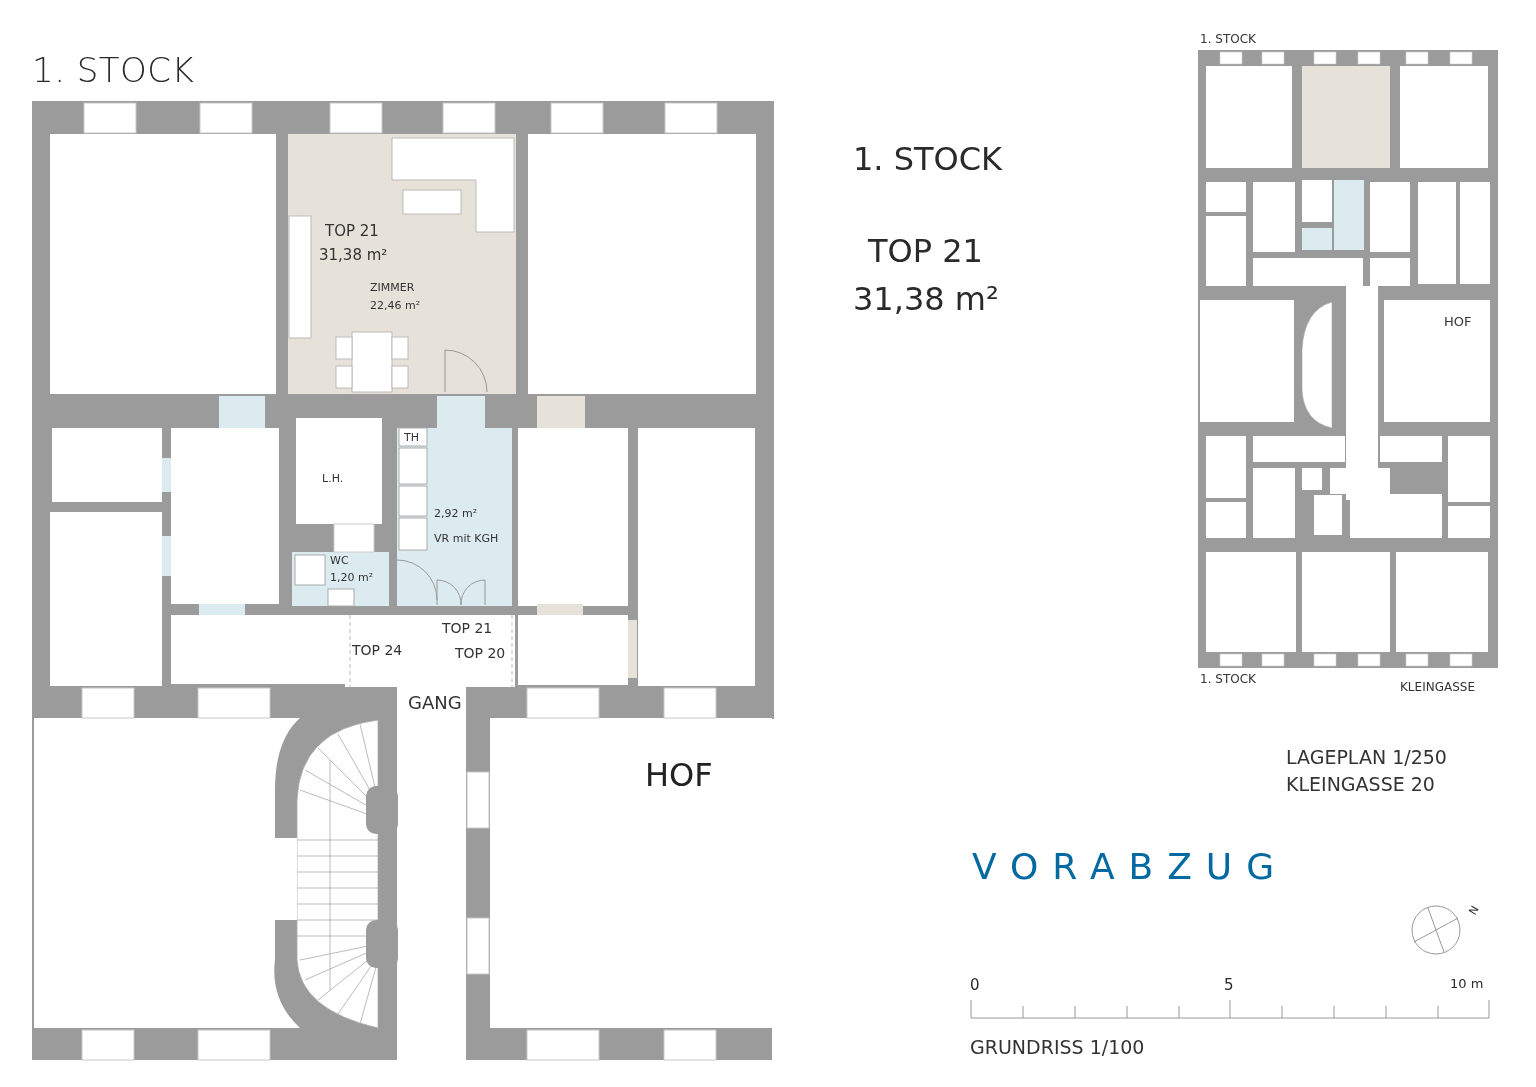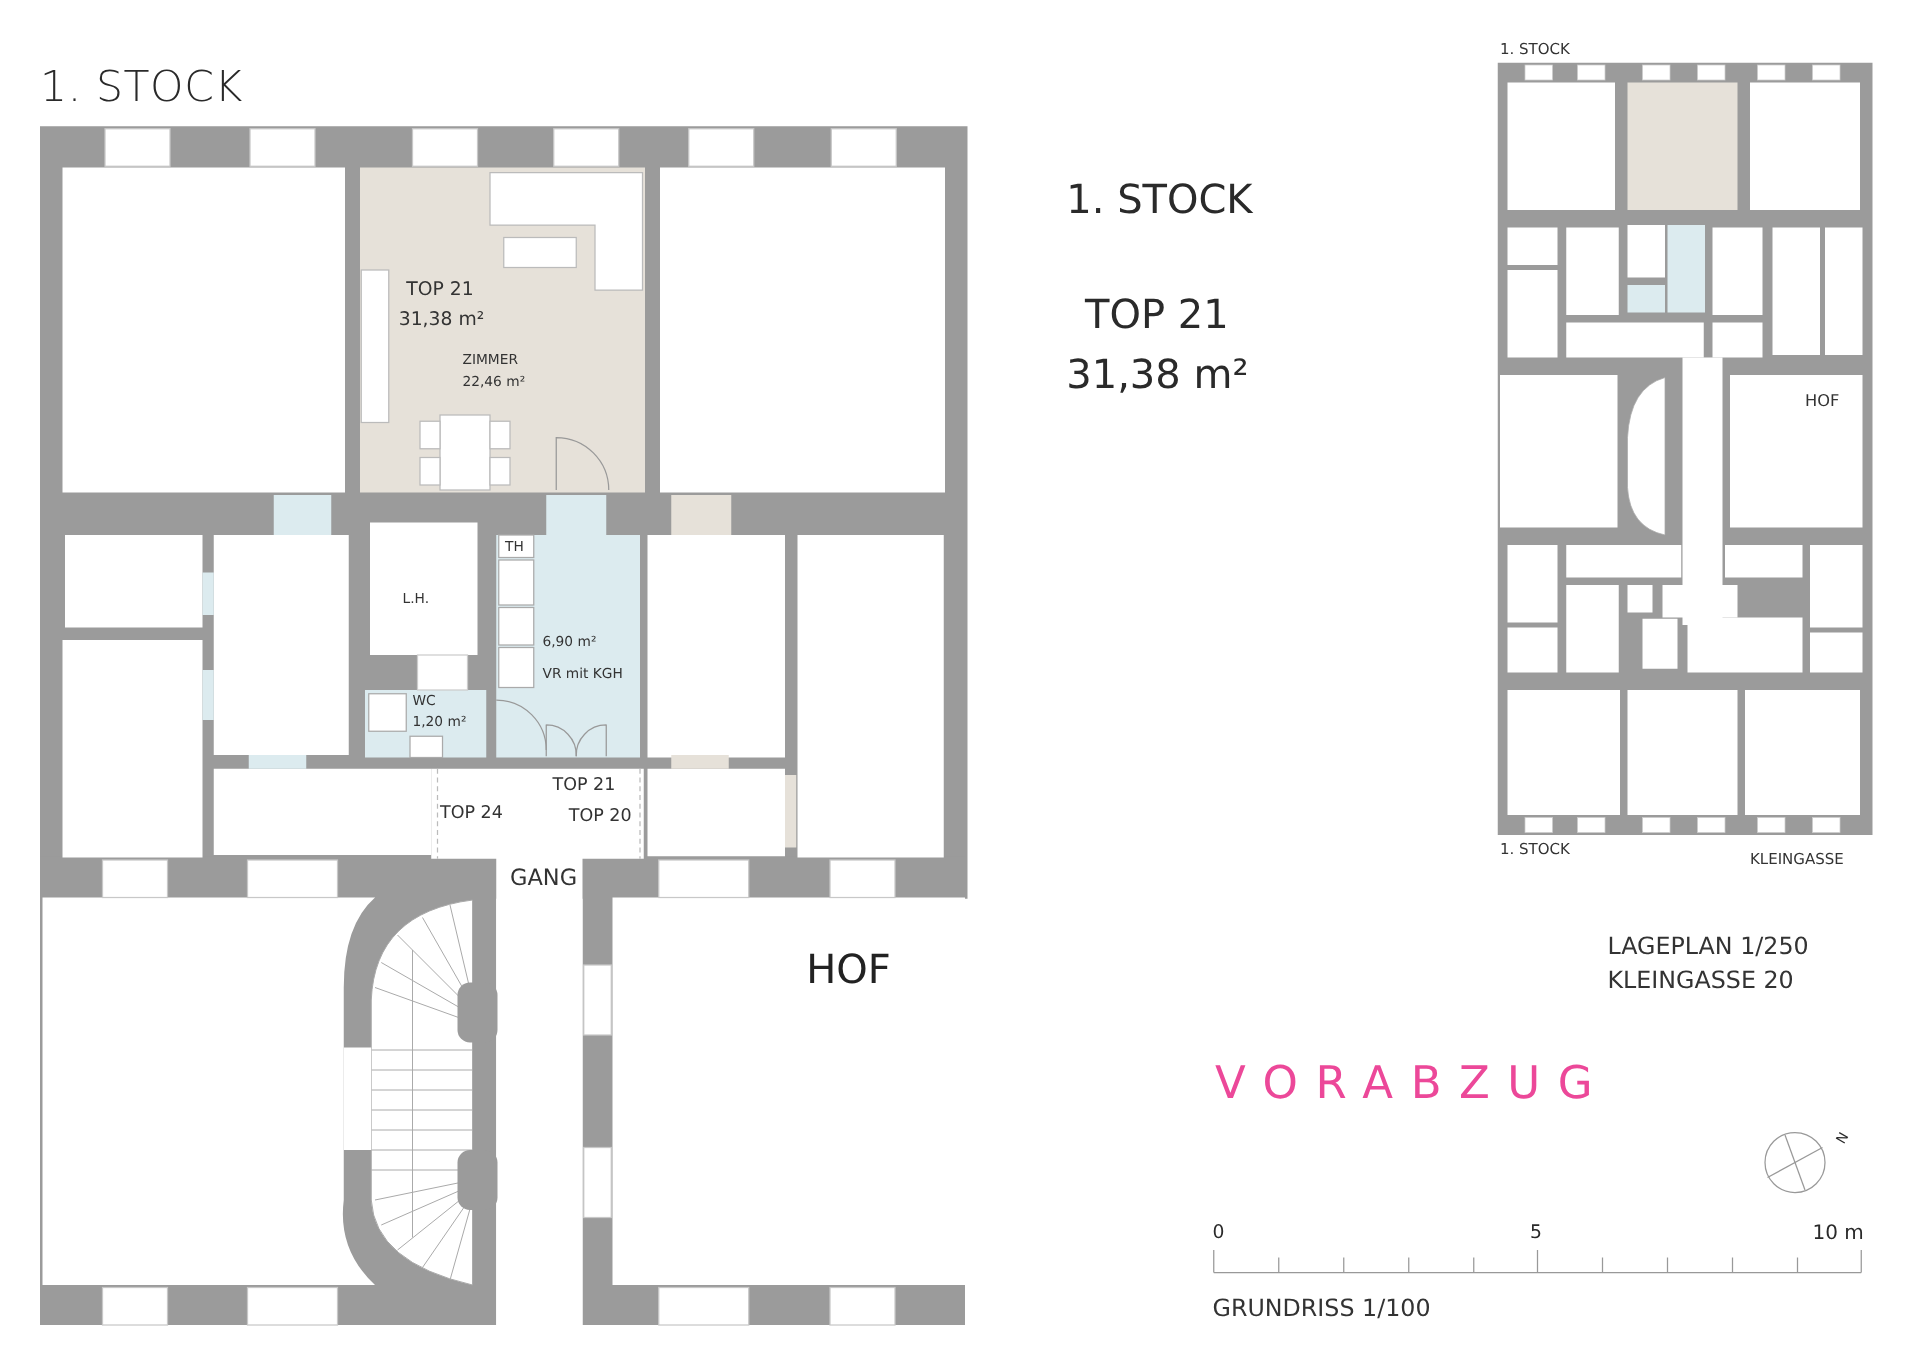--- a/index.html
+++ b/index.html
@@ -4,21 +4,21 @@
 <style>
   html,body{margin:0;padding:0;background:#ffffff;}
   body{width:1536px;height:1087px;position:relative;overflow:hidden;font-family:"DejaVu Sans","Liberation Sans",sans-serif;color:#2a2a2a;}
   .abs{position:absolute;}
   .title-lg{font-size:34px;letter-spacing:0.5px;font-weight:300;}
   .title-md{font-size:32px;}
   .lbl{font-size:14px;color:#333;}
   .lbl-sm{font-size:11px;color:#333;}
   .lbl-md{font-size:15px;color:#333;}
   .hof{font-size:32px;color:#222;}
-  .vorabzug{font-size:36px;letter-spacing:14px;color:#ec4899;}
+  .vorabzug{font-size:36px;letter-spacing:14px;color:#0369a1;}
   .info{font-size:19px;line-height:27px;color:#333;margin-top:12px;}
   .mini-lbl{font-size:12px;color:#333;}
 </style>
 </head>
 <body>
 
 <div class="abs title-lg" style="left:32px;top:50px;">1. STOCK</div>
 
 <svg class="abs" style="left:0;top:0;" width="800" height="1087">
 
@@ -134,21 +134,21 @@
   <path d="M437 605 L437 580 A24 24 0 0 1 461 605" fill="none" stroke="#999"></path>
   <path d="M485 605 L485 580 A24 24 0 0 0 461 605" fill="none" stroke="#999"></path>
 
 </svg>
 
 <div class="abs lbl-md" style="left:325px;top:222px;background:#e6e1d9;">TOP 21</div>
 <div class="abs lbl-md" style="left:319px;top:246px;">31,38 m²</div>
 <div class="abs lbl-sm" style="left:370px;top:281px;">ZIMMER</div>
 <div class="abs lbl-sm" style="left:370px;top:299px;">22,46 m²</div>
 <div class="abs lbl-sm" style="left:434px;top:488px;margin-top:44px;">VR mit KGH</div>
-<div class="abs lbl-sm" style="left:434px;top:507px;">6,90 m²</div>
+<div class="abs lbl-sm" style="left:434px;top:507px;">2,92 m²</div>
 <div class="abs lbl-sm" style="left:330px;top:554px;">WC</div>
 <div class="abs lbl-sm" style="left:330px;top:571px;">1,20 m²</div>
 <div class="abs lbl-sm" style="left:322px;top:472px;">L.H.</div>
 <div class="abs lbl-sm" style="left:404px;top:431px;">TH</div>
 <div class="abs lbl" style="left:352px;top:642px;">TOP 24</div>
 <div class="abs lbl" style="left:442px;top:620px;">TOP 21</div>
 <div class="abs lbl" style="left:455px;top:645px;">TOP 20</div>
 <div class="abs lbl" style="left:408px;top:692px;font-size:18px;">GANG</div>
 <div class="abs hof" style="left:645px;top:756px;">HOF</div>
 
@@ -223,21 +223,21 @@
 
 <svg class="abs" style="left:1408px;top:900px;" width="80" height="60">
   <circle cx="28" cy="30" r="24" fill="none" stroke="#999" stroke-width="1"></circle>
   <line x1="6" y1="42" x2="50" y2="18" stroke="#999"></line>
   <line x1="20" y1="8" x2="36" y2="52" stroke="#999"></line>
 </svg>
 <div class="abs" style="left:1470px;top:904px;font-size:11px;transform:rotate(-60deg);">N</div>
 
 <div class="abs" style="left:970px;top:976px;font-size:15px;">0</div>
 <div class="abs" style="left:1224px;top:976px;font-size:15px;">5</div>
-<div class="abs" style="left:1450px;top:976px;font-size:16px;">10 m</div>
+<div class="abs" style="left:1450px;top:976px;font-size:13px;">10 m</div>
 <svg class="abs" style="left:970px;top:998px;" width="524" height="24">
   <line x1="1" y1="20" x2="519" y2="20" stroke="#999"></line>
   <line x1="1" y1="2" x2="1" y2="20" stroke="#999"></line>
   <line x1="53" y1="8" x2="53" y2="20" stroke="#999"></line>
   <line x1="105" y1="8" x2="105" y2="20" stroke="#999"></line>
   <line x1="157" y1="8" x2="157" y2="20" stroke="#999"></line>
   <line x1="209" y1="8" x2="209" y2="20" stroke="#999"></line>
   <line x1="260" y1="2" x2="260" y2="20" stroke="#999"></line>
   <line x1="312" y1="8" x2="312" y2="20" stroke="#999"></line>
   <line x1="364" y1="8" x2="364" y2="20" stroke="#999"></line>

